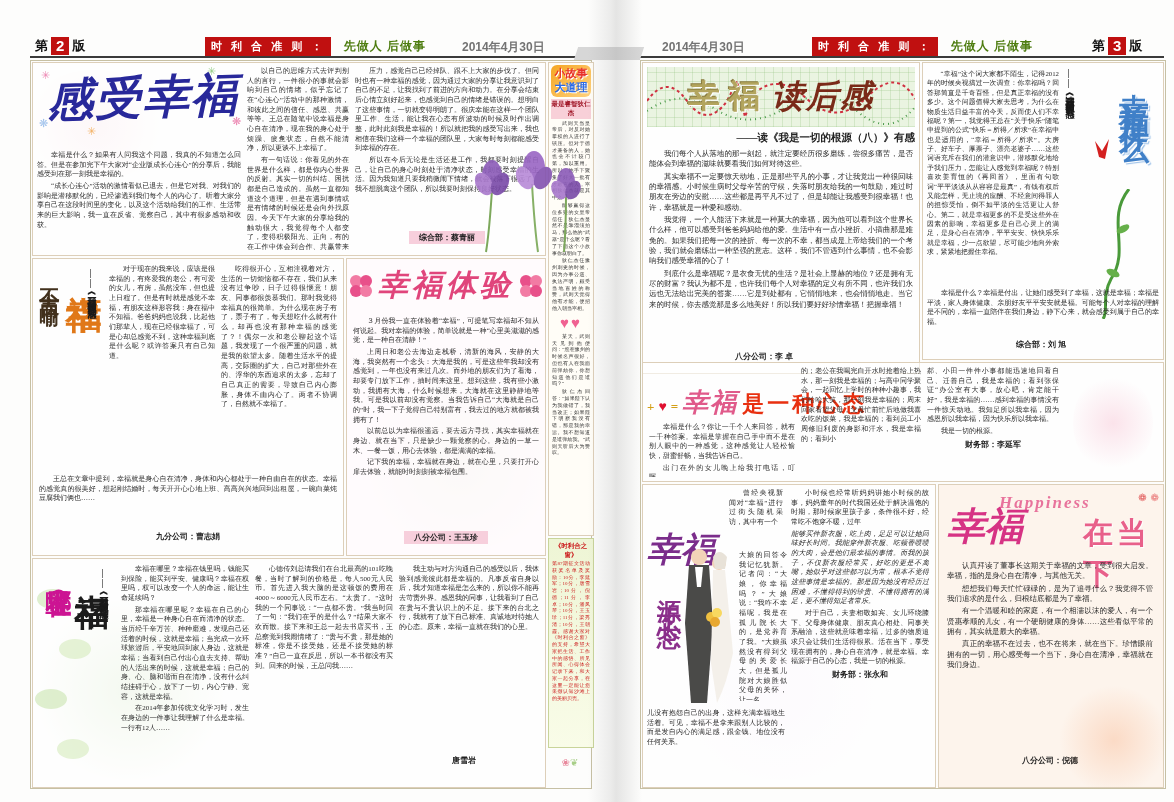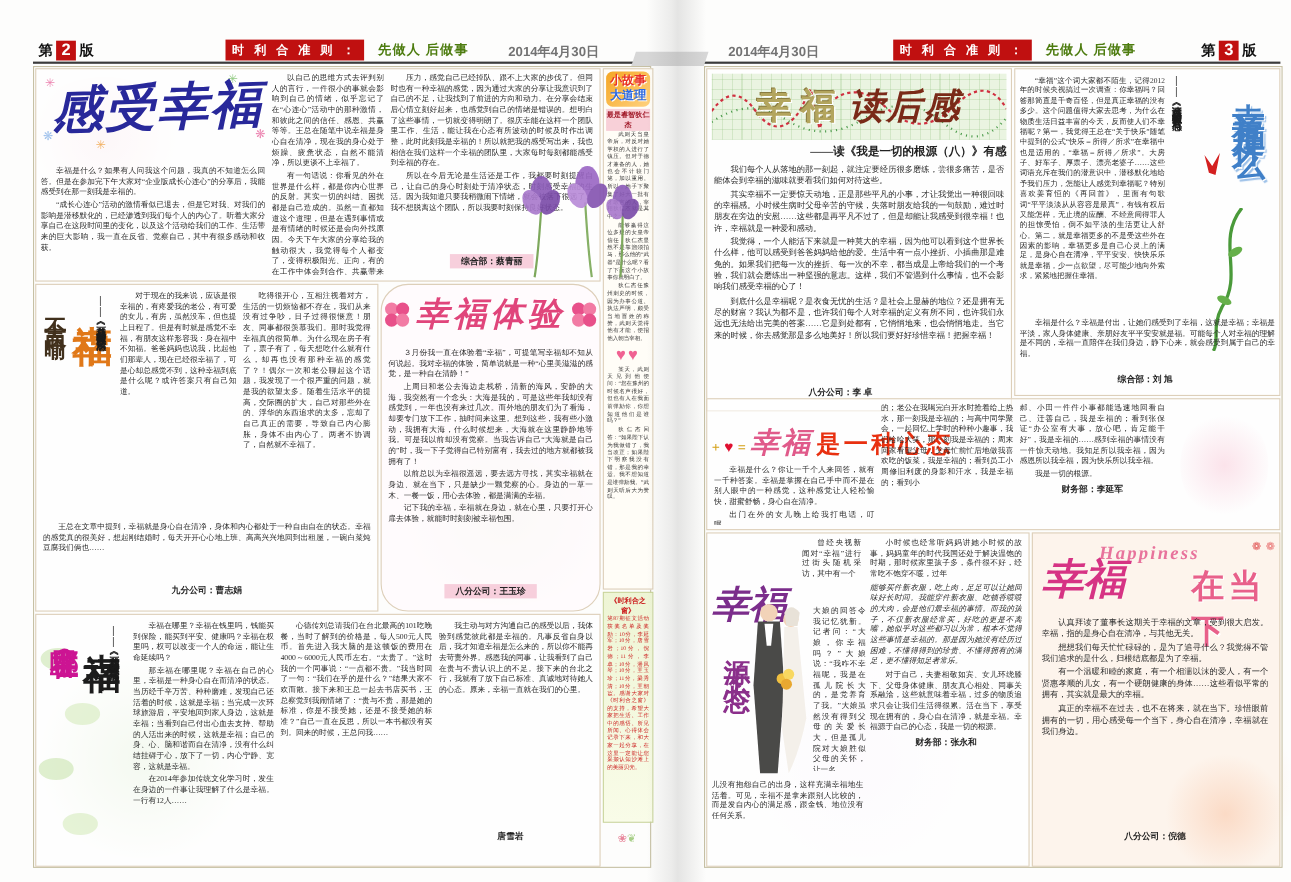--- a/index.html
+++ b/index.html
@@ -167,21 +167,21 @@
     </div>
     <div class="col" style="left:188px;top:6px;width:116px;height:204px;">
       <p>吃得很开心，互相注视着对方，生活的一切烦恼都不存在，我们从来没有过争吵，日子过得很惬意！朋友、同事都很羡慕我们。那时我觉得幸福真的很简单。为什么现在房子有了，票子有了，每天想吃什么就有什么，却再也没有那种幸福的感觉了？！偶尔一次和老公聊起这个话题，我发现了一个很严重的问题，就是我的欲望太多。随着生活水平的提高，交际圈的扩大，自己对那些外在的、浮华的东西追求的太多，忘却了自己真正的需要，导致自己内心膨胀，身体不由内心了。两者不协调了，自然就不幸福了。</p>
     </div>
     <div class="col" style="left:6px;top:216px;width:298px;height:52px;">
       <p>王总在文章中提到，幸福就是身心自在清净，身体和内心都处于一种自由自在的状态。幸福的感觉真的很美好，想起刚结婚时，每天开开心心地上班、高高兴兴地回到出租屋，一碗白菜炖豆腐我们俩也……</p>
     </div>
     <div class="byline" style="position:absolute;left:6px;top:272px;width:298px;text-align:center;">九分公司：曹志娟</div>
   </div>
 
-  <div class="sec" style="left:346px;top:258px;width:198px;height:296px;background:rgba(255,250,252,.8);border-radius:25px;">
+  <div class="sec" style="left:346px;top:258px;width:198px;height:296px;background:rgba(255,250,252,.8);">
     <div style="position:absolute;left:0;top:6px;width:198px;display:flex;align-items:center;justify-content:center;gap:4px;">
       <svg width="26" height="26" viewBox="0 0 26 26">
         <circle cx="8" cy="8" r="6" fill="#f27ba4"></circle>
           <circle cx="18" cy="8" r="6" fill="#e8508a"></circle>
         <circle cx="8" cy="18" r="6" fill="#e8508a"></circle>
           <circle cx="18" cy="18" r="6" fill="#f27ba4"></circle>
       </svg>
       <span class="t-tiyan">幸福体验</span>
       <svg width="26" height="26" viewBox="0 0 26 26">
         <circle cx="8" cy="8" r="6" fill="#e8508a"></circle>
@@ -297,21 +297,21 @@
 
   <div class="sec" style="left:642px;top:362px;width:520px;height:118px;">
     <div style="position:absolute;left:4px;top:22px;width:280px;white-space:nowrap;">
       <span class="xicon">+</span>
       <span class="xicon xheart">♥</span>
       <span class="xicon">=</span>
       <span class="t-xintai-script">幸福</span>
       <span class="t-xintai-rest">是一种心态</span>
     </div>
     <div class="col" style="left:6px;top:60px;width:146px;height:54px;">
-      <p>幸福是什么？你让一千个人来回答，就有一千种答案。幸福是掌握在自己手中而不是在别人眼中的一种感觉，这种感觉让人轻松愉快，甜蜜舒畅，身心自在清净。</p>
+      <p>幸福是什么？你让一千个人来回答，就有一千种答案。幸福是掌握在自己手中而不是在别人眼中的一种感觉，这种感觉让人轻松愉快，甜蜜舒畅，当我告诉自己。</p>
       <p>出门在外的女儿晚上给我打电话，叮嘱……</p>
     </div>
     <div class="col" style="left:158px;top:4px;width:120px;height:110px;">
       <p style="text-indent:0;">的；老公在我喝完白开水时抢着给上热水，那一刻我是幸福的；与高中同学聚会，一起回忆上学时的种种小趣事，我们哈哈大笑，那一刻我是幸福的；周末回家看望父母，父母忙前忙后地做我喜欢吃的饭菜，我是幸福的；看到员工小周修旧利废的身影和汗水，我是幸福的；看到小</p>
     </div>
     <div class="col" style="left:284px;top:4px;width:132px;height:110px;">
       <p style="text-indent:0;">郝、小田一件件小事都能迅速地回看自己、迁善自己，我是幸福的；看到张保证“办公室有大事，放心吧，肯定能干好”，我是幸福的……感到幸福的事情没有一件惊天动地。我知足所以我幸福，因为感恩所以我幸福，因为快乐所以我幸福。</p>
       <p>我是一切的根源。</p>
       <div class="byline">财务部：李延军</div>
     </div>

